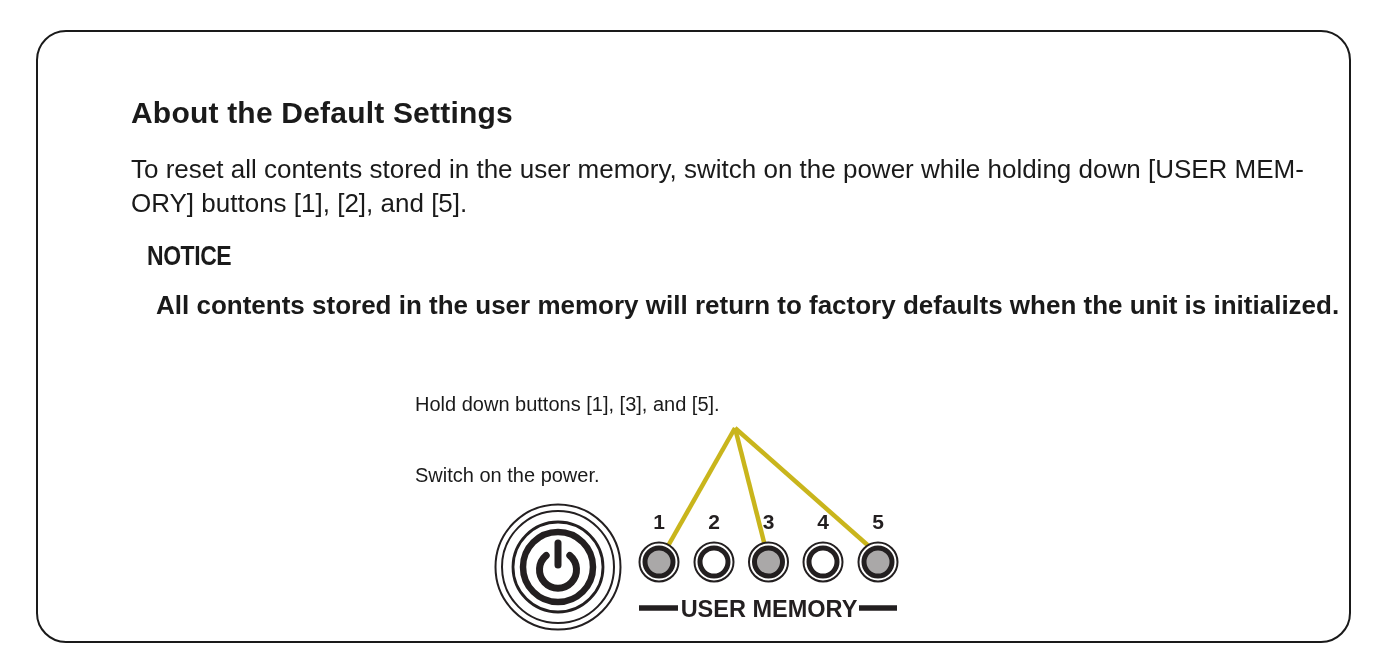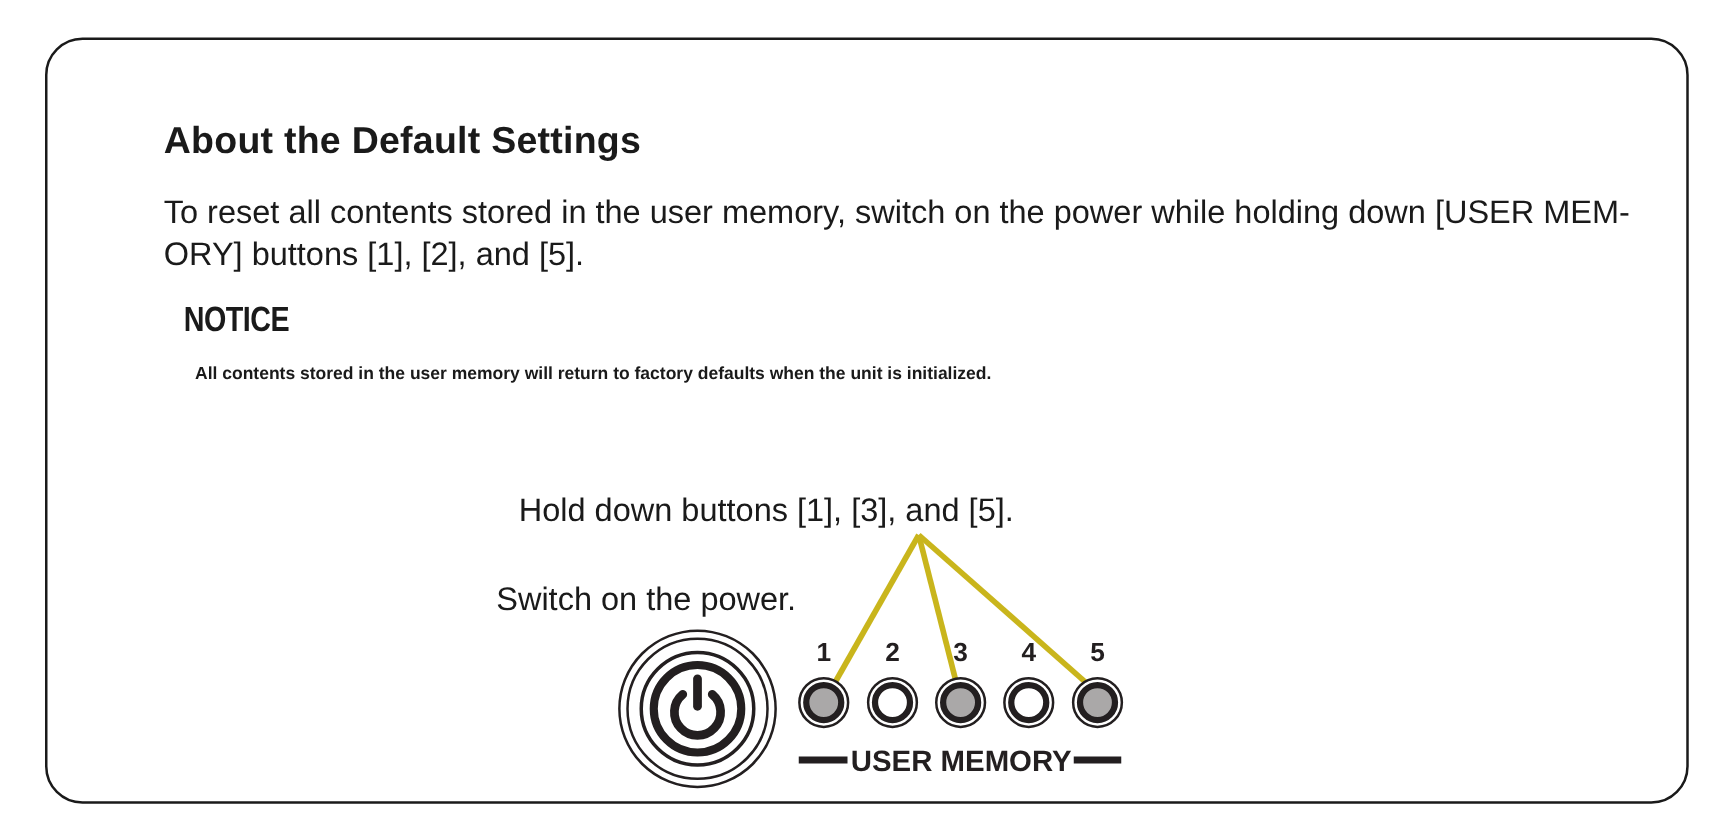--- a/index.html
+++ b/index.html
@@ -42,31 +42,31 @@
     font-size: 28px;
     font-weight: 900;
     letter-spacing: -0.5px;
     transform: scaleX(0.82);
     transform-origin: left center;
     white-space: nowrap;
   }
   .notice-text {
     position: absolute;
     left: 118px; top: 258px;
-    font-size: 14px;
+    font-size: 26px;
     font-weight: bold;
     white-space: nowrap;
   }
   .caption {
     position: absolute;
-    font-size: 26px;
+    font-size: 20px;
     white-space: nowrap;
   }
   .caption.hold { left: 377px; top: 361px; }
-  .caption.switch { left: 359px; top: 432px; }
+  .caption.switch { left: 377px; top: 432px; }
   .illustration-svg {
     position: absolute;
     left: 440px; top: 385px;
     width: 470px; height: 220px;
   }
 </style>
 </head>
 <body>
 
 <div class="page">

